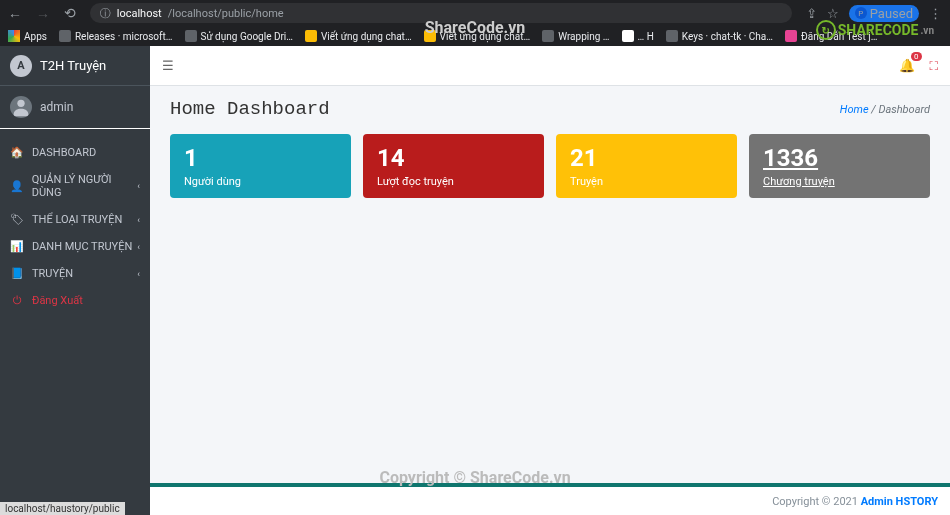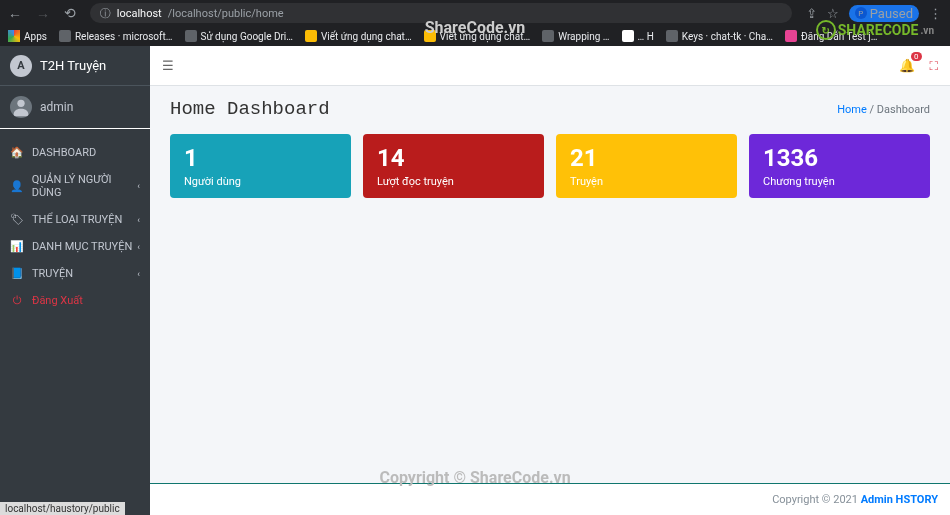--- a/index.html
+++ b/index.html
@@ -44,33 +44,33 @@
     .main { flex: 1; display: flex; flex-direction: column; background: #f4f6f9; position: relative; }
     .topbar { height: 40px; background: #fff; border-bottom: 1px solid #dee2e6; display: flex; align-items: center; justify-content: space-between; padding: 0 12px; }
     .hamburger { color: #666; cursor: pointer; font-size: 13px; }
     .topbar-right { display: flex; gap: 14px; align-items: center; }
     .bell { position: relative; color: #666; font-size: 13px; }
     .bell .badge { position: absolute; top: -6px; right: -6px; background: #dc3545; color: #fff; border-radius: 8px; font-size: 8px; padding: 0 3px; }
     .expand { color: #dc3545; font-size: 12px; }
     
     .content-header { padding: 12px 20px 6px; display: flex; justify-content: space-between; align-items: center; }
     .content-header h1 { font-size: 19px; font-weight: 400; color: #333; font-family: Liberation Mono, monospace; }
-    .breadcrumb { font-size: 11px; color: #6c757d; }
+    .breadcrumb { font-size: 11px; color: #6c757d; font-style: italic; }
     .breadcrumb a { color: #007bff; text-decoration: none; }
     
     .stats { display: flex; gap: 12px; padding: 8px 20px; }
     .stat-box { flex: 1; padding: 10px 14px; border-radius: 4px; color: #fff; }
     .stat-box .num { font-size: 24px; font-weight: bold; line-height: 1.2; }
     .stat-box .lbl { font-size: 11px; margin-top: 2px; }
     .bg-info { background: #17a2b8; }
     .bg-success { background: #b91c1c; }
     .bg-warning { background: #ffc107; }
-    .bg-danger { background: #6d28d9; }
-    
-    .footer { position: absolute; bottom: 0; left: 0; right: 0; height: 32px; background: #fff; border-top: 1px solid #0f766e; display: flex; align-items: center; justify-content: flex-end; padding: 0 12px; font-size: 11px; color: #869099; }
+    .bg-danger { background: #737373; text-decoration: underline; }
+    
+    .footer { position: absolute; bottom: 0; left: 0; right: 0; height: 32px; background: #fff; border-top: 4px solid #0f766e; display: flex; align-items: center; justify-content: flex-end; padding: 0 12px; font-size: 11px; color: #869099; }
     .footer b { color: #007bff; }
     
     
     .watermark { position: absolute; pointer-events: none; color: rgba(120,120,120,.7); font-weight: bold; }
     .wm-top { top: 18px; left: 50%; transform: translateX(-50%); font-size: 16px; color: #ccc; }
     .wm-bottom { bottom: 28px; left: 50%; transform: translateX(-50%); font-size: 16px; color: #bbb; }
     .sharecode-logo { position: absolute; top: 20px; right: 16px; color: #76b82a; font-weight: bold; font-size: 14px; display: flex; align-items: center; gap: 2px; }
     .sharecode-logo .gear { width: 20px; height: 20px; border-radius: 50%; border: 2px solid #76b82a; display: flex; align-items: center; justify-content: center; font-size: 10px; }
     .sharecode-logo .vn { color: #888; font-size: 10px; }
     

